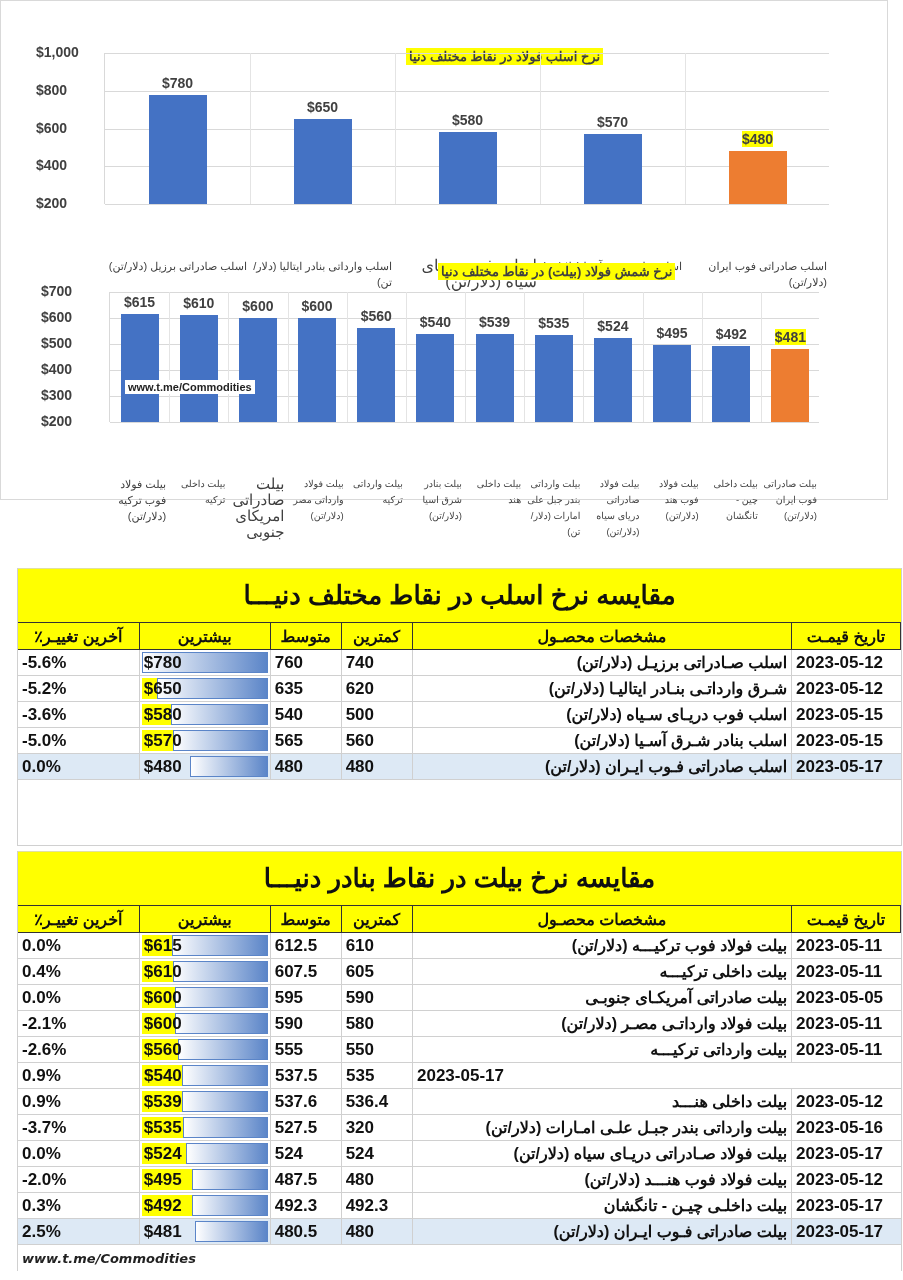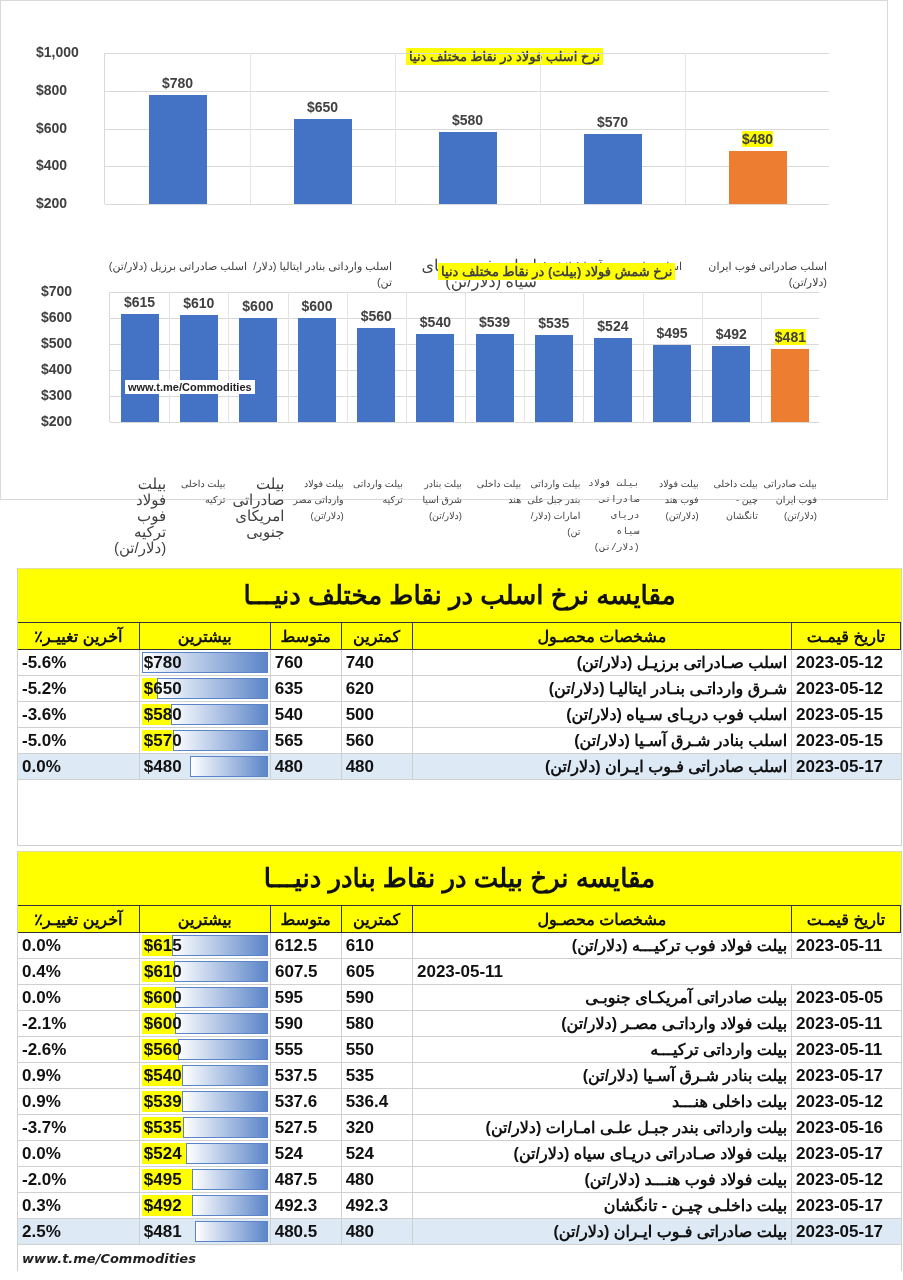--- a/index.html
+++ b/index.html
@@ -121,29 +121,29 @@
         <div class="grid-v" style="left: 650.833px;"></div>
         <div class="bar" style="left: 661.417px; width: 38px; height: 73.06px; background: rgb(237, 125, 49);"></div>
         <div class="bar-label hl" style="left: 650.833px; width: 59.1667px; bottom: 77.06px; font-size: 14px;"><span>$481</span></div>
       </div>
       <div class="ytick" style="left: 40px; top: 27px; font-size: 14px;">$700</div>
       <div class="ytick" style="left: 40px; top: 53px; font-size: 14px;">$600</div>
       <div class="ytick" style="left: 40px; top: 79px; font-size: 14px;">$500</div>
       <div class="ytick" style="left: 40px; top: 105px; font-size: 14px;">$400</div>
       <div class="ytick" style="left: 40px; top: 131px; font-size: 14px;">$300</div>
       <div class="ytick" style="left: 40px; top: 157px; font-size: 14px;">$200</div>
-      <div class="xlabel" style="left: 110px; width: 55.1667px; top: 172px; font-size: 15px;">بیلت فولاد فوب ترکیه (دلار/تن)</div>
+      <div class="xlabel" style="left: 110px; width: 55.1667px; top: 172px; font-size: 11px;">بیلت فولاد فوب ترکیه (دلار/تن)</div>
       <div class="xlabel" style="left: 169.167px; width: 55.1667px; top: 172px; font-size: 9.5px;">بیلت داخلی ترکیه</div>
       <div class="xlabel" style="left: 228.333px; width: 55.1667px; top: 172px; font-size: 15px;">بیلت صادراتی امریکای جنوبی</div>
       <div class="xlabel" style="left: 287.5px; width: 55.1667px; top: 172px; font-size: 9.5px;">بیلت فولاد وارداتی مصر (دلار/تن)</div>
       <div class="xlabel" style="left: 346.667px; width: 55.1667px; top: 172px; font-size: 9.5px;">بیلت وارداتی ترکیه</div>
       <div class="xlabel" style="left: 405.833px; width: 55.1667px; top: 172px; font-size: 9.5px;">بیلت بنادر شرق اسیا (دلار/تن)</div>
       <div class="xlabel" style="left: 465px; width: 55.1667px; top: 172px; font-size: 9.5px;">بیلت داخلی هند</div>
       <div class="xlabel" style="left: 524.167px; width: 55.1667px; top: 172px; font-size: 9.5px;">بیلت وارداتی بندر جبل علی امارات (دلار/تن)</div>
-      <div class="xlabel" style="left: 583.333px; width: 55.1667px; top: 172px; font-size: 9.5px; font-family: Liberation Mono, monospace;">بیلت فولاد صادراتی دریای سیاه (دلار/تن)</div>
+      <div class="xlabel" style="left: 583.333px; width: 55.1667px; top: 172px; font-size: 9.5px;">بیلت فولاد صادراتی دریای سیاه (دلار/تن)</div>
       <div class="xlabel" style="left: 642.5px; width: 55.1667px; top: 172px; font-size: 9.5px;">بیلت فولاد فوب هند (دلار/تن)</div>
       <div class="xlabel" style="left: 701.667px; width: 55.1667px; top: 172px; font-size: 9.5px;">بیلت داخلی چین - تانگشان</div>
       <div class="xlabel" style="left: 760.833px; width: 55.1667px; top: 172px; font-size: 9.5px;">بیلت صادراتی فوب ایران (دلار/تن)</div>
       <div class="watermark-label" style="left: 124px; top: 124px;">www.t.me/Commodities</div>
     </div>
 </div>
 
 <div class="table-block" id="slab-table" style="top:568px;">
   <div class="tbl-title">مقایسه نرخ اسلب در نقاط مختلف دنیـــا</div>
   <div class="row hdr">
@@ -230,20 +230,21 @@
         <div class="cell c-desc">بیلت فولاد فوب ترکیـــه (دلار/تن)</div>
         <div class="cell c-date">2023-05-11</div>
       </div>
       <div class="row">
         <div class="cell c-chg">0.4%</div>
         <div class="cell c-max">
           <div class="maxwrap"><div class="databar" style="width: 75%;"></div><span class="maxtxt">$610</span></div>
         </div>
         <div class="cell c-avg">607.5</div>
         <div class="cell c-min">605</div>
+        <div class="cell c-desc">بیلت داخلی ترکیـــه</div>
         <div class="cell c-date">2023-05-11</div>
       </div>
       <div class="row">
         <div class="cell c-chg">0.0%</div>
         <div class="cell c-max">
           <div class="maxwrap"><div class="databar" style="width: 74%;"></div><span class="maxtxt">$600</span></div>
         </div>
         <div class="cell c-avg">595</div>
         <div class="cell c-min">590</div>
         <div class="cell c-desc">بیلت صادراتی آمریکـای جنوبـی</div>
@@ -269,21 +270,20 @@
         <div class="cell c-desc">بیلت وارداتی ترکیـــه</div>
         <div class="cell c-date">2023-05-11</div>
       </div>
       <div class="row">
         <div class="cell c-chg">0.9%</div>
         <div class="cell c-max">
           <div class="maxwrap"><div class="databar" style="width: 68%;"></div><span class="maxtxt">$540</span></div>
         </div>
         <div class="cell c-avg">537.5</div>
         <div class="cell c-min">535</div>
-        <div class="cell c-desc">بیلت بنادر شـرق آسـیا (دلار/تن)</div>
         <div class="cell c-date">2023-05-17</div>
       </div>
       <div class="row">
         <div class="cell c-chg">0.9%</div>
         <div class="cell c-max">
           <div class="maxwrap"><div class="databar" style="width: 68%;"></div><span class="maxtxt">$539</span></div>
         </div>
         <div class="cell c-avg">537.6</div>
         <div class="cell c-min">536.4</div>
         <div class="cell c-desc">بیلت داخلی هنـــد</div>

